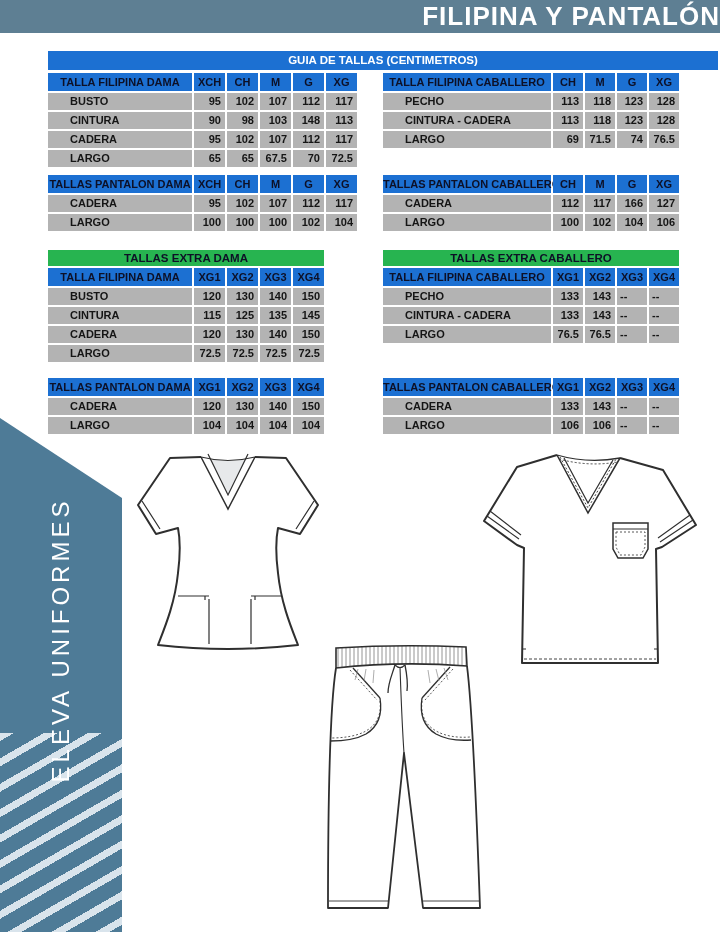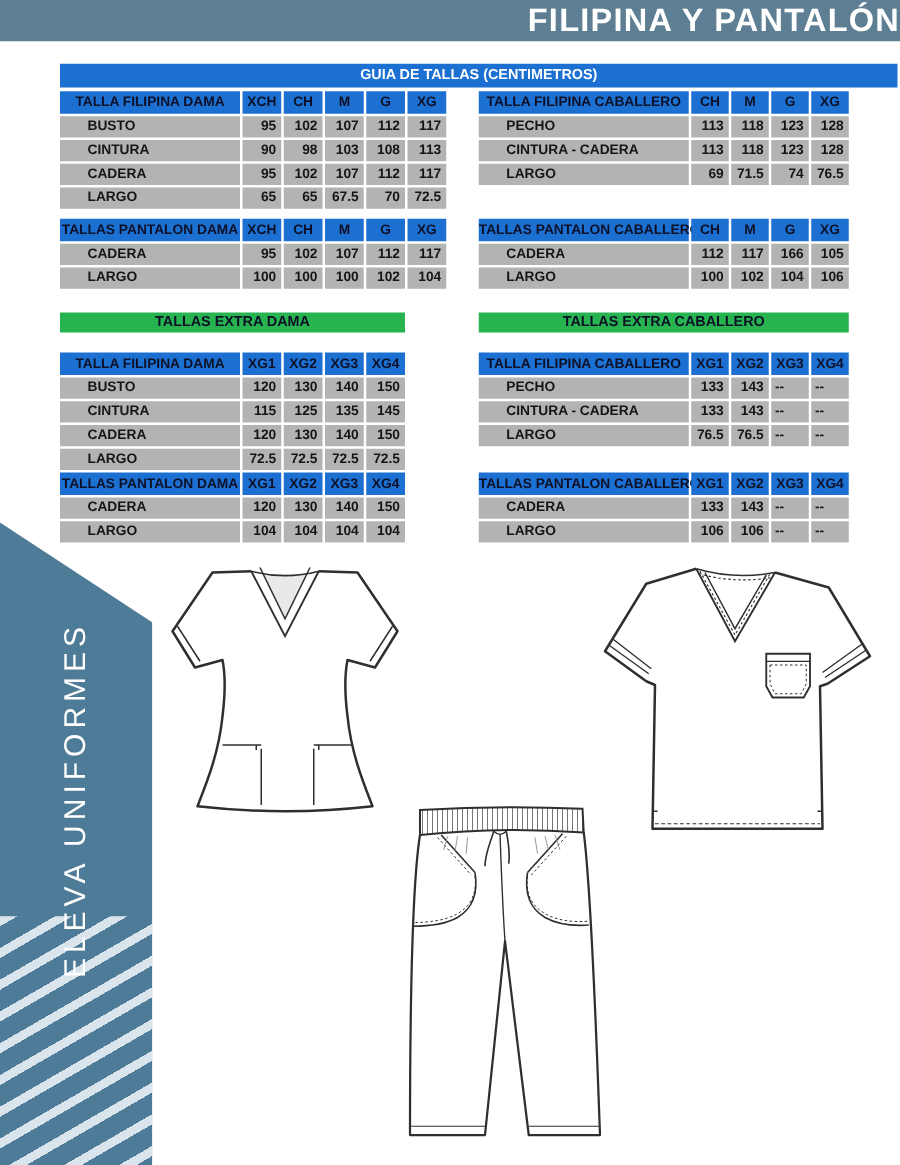--- a/index.html
+++ b/index.html
@@ -18,21 +18,21 @@
   }
   .guia-bar{
     position:absolute;left:48px;top:51px;width:670px;height:19px;line-height:19px;
     background:var(--table-header-blue,#1c70d2);color:#ffffff;
     font-size:11.5px;font-weight:bold;text-align:center;
   }
   
   .size-table{position:absolute;font-size:11px;font-weight:bold;}
   .st-title{
     background:var(--extra-green,#27b450);color:var(--header-text,#0d1026);
-    height:16px;line-height:16px;margin-bottom:16px;text-align:center;font-size:11.5px;
+    height:16px;line-height:16px;margin-bottom:2px;text-align:center;font-size:11.5px;
   }
   .st-row{display:flex;margin-bottom:2px;height:17px;line-height:17px;}
   .st-row.st-head{height:18px;line-height:18px;}
   .st-label{
     width:var(--lw);background:var(--cell-gray,#b3b3b3);color:var(--cell-text,#151515);
     padding-left:22px;box-sizing:border-box;white-space:nowrap;flex:none;
   }
   .st-head .st-label{
     background:var(--table-header-blue,#1c70d2);color:var(--header-text,#0d1026);
     text-align:center;padding-left:0;
@@ -87,21 +87,21 @@
       <span class="st-val">102</span>
       <span class="st-val">107</span>
       <span class="st-val">112</span>
       <span class="st-val">117</span>
     </div>
     <div class="st-row">
       <span class="st-label">CINTURA</span>
       <span class="st-val">90</span>
       <span class="st-val">98</span>
       <span class="st-val">103</span>
-      <span class="st-val">108</span>
+      <span class="st-val">148</span>
       <span class="st-val">113</span>
     </div>
     <div class="st-row">
       <span class="st-label">CADERA</span>
       <span class="st-val">95</span>
       <span class="st-val">102</span>
       <span class="st-val">107</span>
       <span class="st-val">112</span>
       <span class="st-val">117</span>
     </div>
@@ -176,21 +176,21 @@
       <span class="st-col">CH</span>
       <span class="st-col">M</span>
       <span class="st-col">G</span>
       <span class="st-col">XG</span>
     </div>
     <div class="st-row">
       <span class="st-label">CADERA</span>
       <span class="st-val">112</span>
       <span class="st-val">117</span>
       <span class="st-val">166</span>
-      <span class="st-val">105</span>
+      <span class="st-val">127</span>
     </div>
     <div class="st-row">
       <span class="st-label">LARGO</span>
       <span class="st-val">100</span>
       <span class="st-val">102</span>
       <span class="st-val">104</span>
       <span class="st-val">106</span>
     </div>
   </div>
 <div class="size-table" style="left:48px;top:250px;--lw:144px;--cw:31px">

